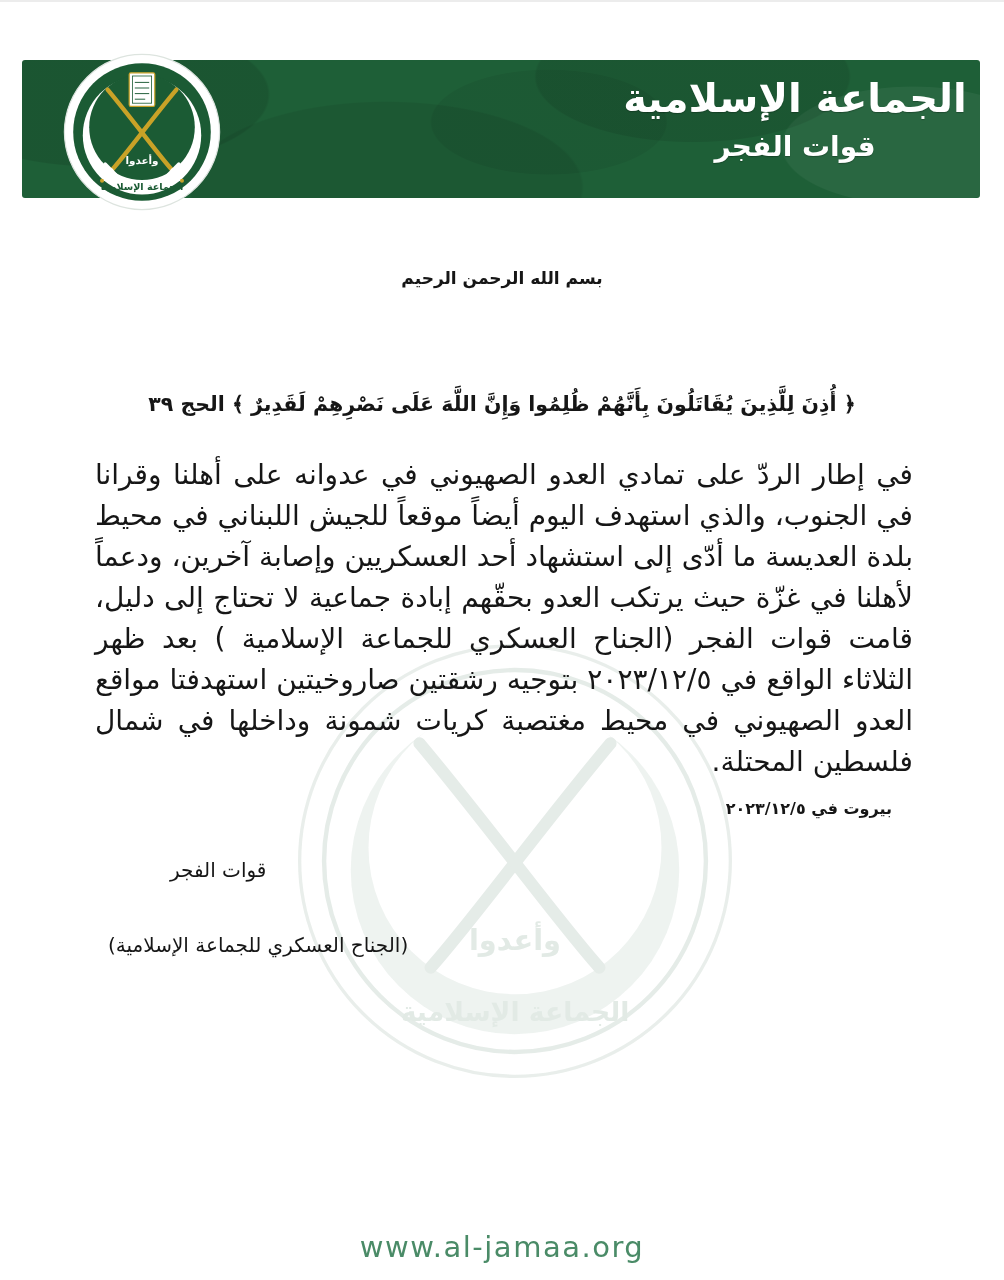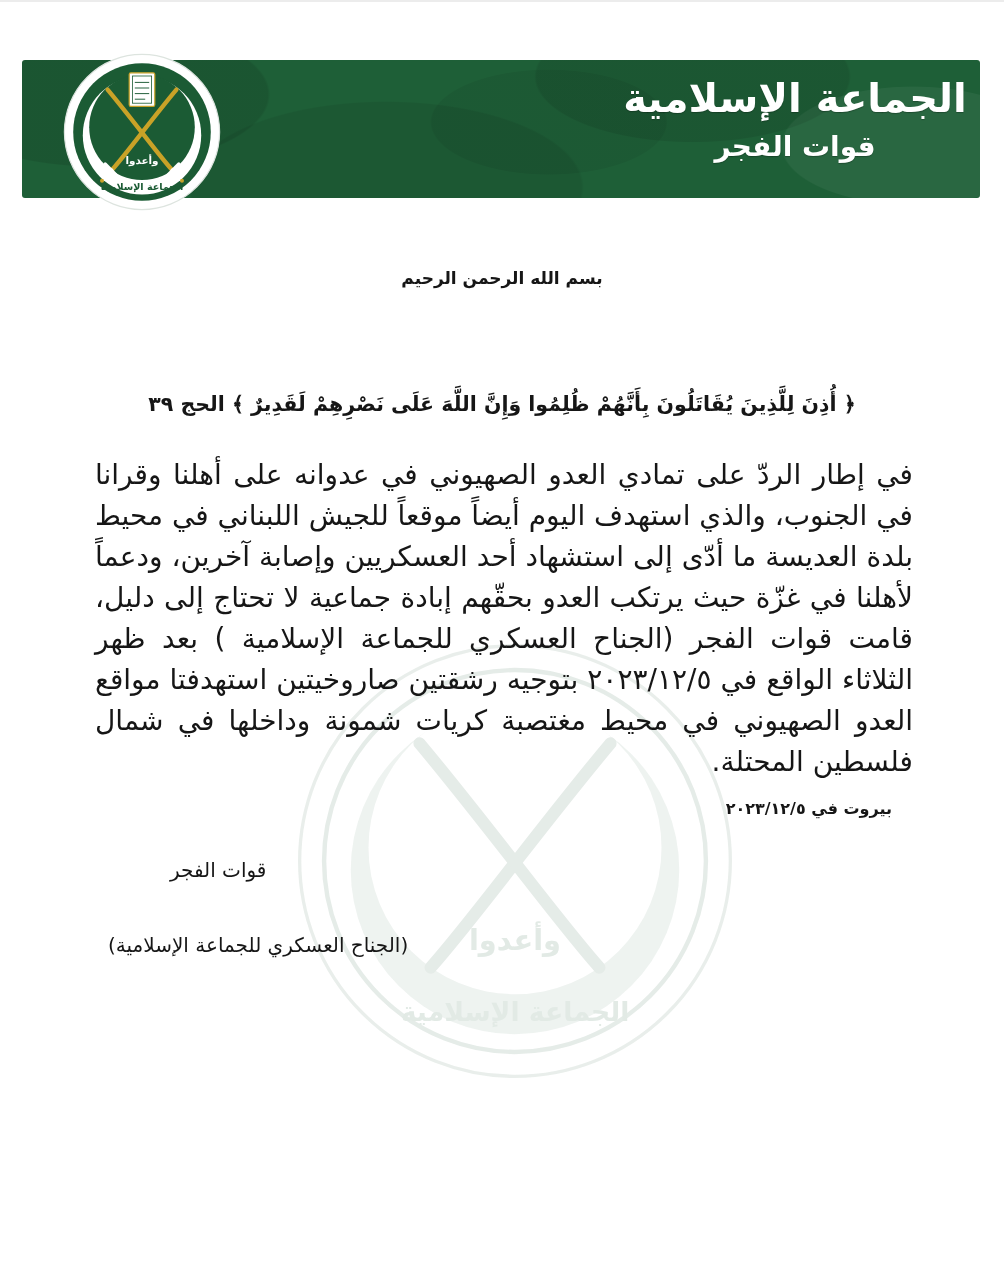--- a/index.html
+++ b/index.html
@@ -137,14 +137,15 @@
 
   <div class="letter">
     <div class="basmala">بسم الله الرحمن الرحيم</div>
     <div class="verse">﴿ أُذِنَ لِلَّذِينَ يُقَاتَلُونَ بِأَنَّهُمْ ظُلِمُوا وَإِنَّ اللَّهَ عَلَى نَصْرِهِمْ لَقَدِيرٌ ﴾ الحج ٣٩</div>
     <div class="para para-1">في إطار الردّ على تمادي العدو الصهيوني في عدوانه على أهلنا وقرانا في الجنوب، والذي استهدف اليوم أيضاً موقعاً للجيش اللبناني في محيط بلدة العديسة ما أدّى إلى استشهاد أحد العسكريين وإصابة آخرين، ودعماً لأهلنا في غزّة حيث يرتكب العدو بحقّهم إبادة جماعية لا تحتاج إلى دليل، قامت قوات الفجر (الجناح العسكري للجماعة الإسلامية ) بعد ظهر الثلاثاء الواقع في ٢٠٢٣/١٢/٥ بتوجيه رشقتين صاروخيتين استهدفتا مواقع العدو الصهيوني في محيط مغتصبة كريات شمونة وداخلها في شمال فلسطين المحتلة.</div>
     <div class="dateline">بيروت في ٢٠٢٣/١٢/٥</div>
     <div class="sig-1">قوات الفجر</div>
     <div class="sig-2">(الجناح العسكري للجماعة الإسلامية)</div>
   </div>
 
+  <div class="footer-url">www.al-jamaa.org</div>
 
 </div>
 
 </body></html>

